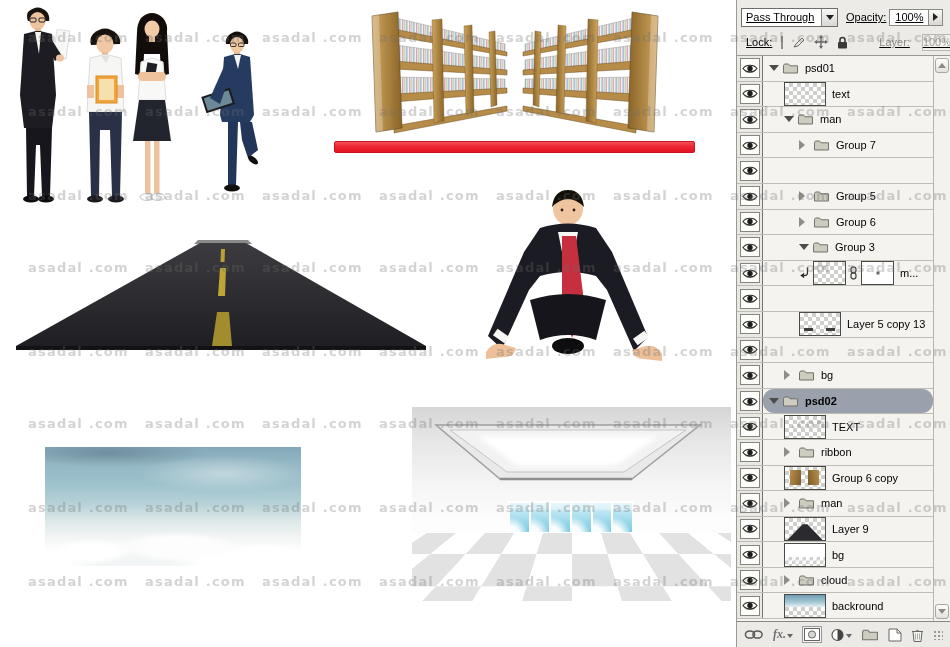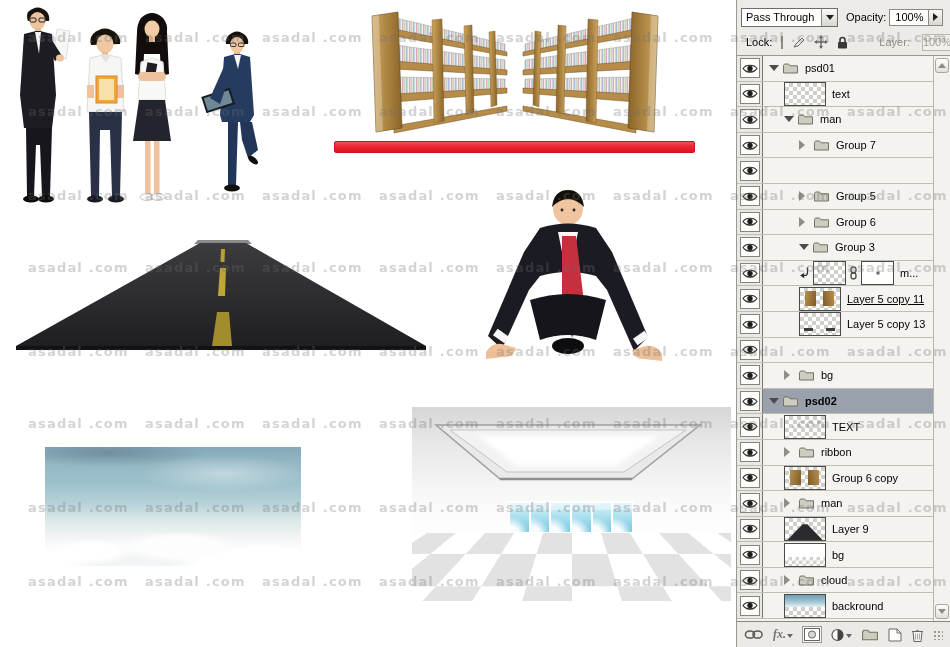--- a/index.html
+++ b/index.html
@@ -33,21 +33,21 @@
   .floor-in{position:absolute;left:-130px;top:126px;width:580px;height:420px;
     transform-origin:50% 0;transform:perspective(130px) rotateX(54deg);
     background:conic-gradient(#e2e2e2 0.25turn,#ffffff 0.25turn 0.5turn,#e2e2e2 0.5turn 0.75turn,#ffffff 0.75turn);
     background-size:58px 58px;}
   
   #wmLayer{position:absolute;inset:0;z-index:90;pointer-events:none;}
   .wm{position:absolute;font-family:"DejaVu Sans",sans-serif;font-weight:bold;font-size:13px;
       letter-spacing:1.2px;color:rgba(110,110,110,0.30);white-space:nowrap;}
   
   .panel{position:absolute;left:736px;top:0;width:214px;height:647px;background:#ecebe7;
-    border-left:1px solid #9a9a94;box-sizing:border-box;font-size:11px;color:#000;}
+    border-left:1px solid #9a9a94;box-sizing:border-box;font-size:11px;color:#000;text-decoration:underline;}
   .panel-top{height:29px;display:flex;align-items:center;padding:5px 4px 0 4px;box-sizing:border-box;}
   .blendbox{width:97px;height:19px;border:1px solid #6e6e68;background:#fff;display:flex;
     align-items:center;box-sizing:border-box;}
   .blendtext{flex:1;padding-left:4px;white-space:nowrap;overflow:hidden;}
   .ddbtn{width:16px;height:100%;background:linear-gradient(#f8f8f6,#d8d7d2);
     border-left:1px solid #8a8a82;display:flex;align-items:center;justify-content:center;box-sizing:border-box;}
   .tri-down{width:0;height:0;border:4px solid transparent;border-top:5px solid #222;margin-top:4px;}
   .tri-right{width:0;height:0;border:4px solid transparent;border-left:5px solid #222;margin-left:3px;}
   .oplabel{margin-left:8px;}
   .valbox{width:40px;height:17px;border:1px solid #8a8a82;background:#fff;display:inline-flex;
@@ -65,21 +65,21 @@
     background-size:6px 6px;background-position:0 0,3px 3px;}
   .filllabel{margin-left:22px;color:#8c8c86;}
   
   .list{position:absolute;left:0;right:17px;top:56px;bottom:26px;overflow:hidden;background:#f4f3ef;}
   .lrow{display:flex;height:25.6px;border-bottom:1px solid #bfbeb6;background:#f4f3ef;box-sizing:border-box;}
   .eyecell{width:26px;flex:none;border-right:1px solid #76766e;background:#e9e8e4;display:flex;
     align-items:center;justify-content:center;box-sizing:border-box;}
   .eyebox{width:20px;height:20px;background:#fdfdfb;border:1px solid #85857d;display:flex;
     align-items:center;justify-content:center;box-sizing:border-box;}
   .rowc{flex:1;display:flex;align-items:center;gap:3px;min-width:0;}
-  .rowc.sel{background:#9aa0ac;}
+  .rowc.sel{background:#9aa0ac;border-radius:11px;}
   .tri{width:0;height:0;flex:none;}
   .tri.down{border:5px solid transparent;border-top:6px solid #4c4c48;margin-top:5px;}
   .tri.right{border:5px solid transparent;border-left:6px solid #8e8e86;}
   .fold{flex:none;display:flex;}
   .clip{flex:none;display:flex;}
   .chainic{flex:none;display:flex;}
   .lname{font-size:11px;color:#000;white-space:nowrap;overflow:hidden;padding-left:3px;}
   .lname.bld{font-weight:bold;}
   .lname.und{text-decoration:underline;}
   .thumb{position:relative;width:40px;height:22px;border:1px solid #4a4a46;background:#fff;
@@ -515,26 +515,20 @@
         </div>
         <div class="lrow">
           <div class="eyecell">
             <span class="eyebox">
               <svg width="16" height="11" viewBox="0 0 16 11">
                 <path d="M1 5.5 C4 1.2 12 1.2 15 5.5 C12 9.8 4 9.8 1 5.5 Z" fill="#fdfdf9" stroke="#2c2c2a" stroke-width="1.1"></path>
                 <circle cx="8" cy="5.5" r="2.7" fill="#1c1c1a"></circle>
                 <path d="M2.5 7.5 C5 10 11 10 13.5 7.5" fill="none" stroke="#2c2c2a" stroke-width="0.9"></path>
               </svg>
             </span>
-          </div>
-          <div class="rowc" style="padding-left:36px">
-            <span class="thumb t-shelf">
-              <i class="ov"></i>
-            </span>
-            <span class="lname und">Layer 5 copy 11</span>
           </div>
         </div>
         <div class="lrow">
           <div class="eyecell">
             <span class="eyebox">
               <svg width="16" height="11" viewBox="0 0 16 11">
                 <path d="M1 5.5 C4 1.2 12 1.2 15 5.5 C12 9.8 4 9.8 1 5.5 Z" fill="#fdfdf9" stroke="#2c2c2a" stroke-width="1.1"></path>
                 <circle cx="8" cy="5.5" r="2.7" fill="#1c1c1a"></circle>
                 <path d="M2.5 7.5 C5 10 11 10 13.5 7.5" fill="none" stroke="#2c2c2a" stroke-width="0.9"></path>
               </svg>

